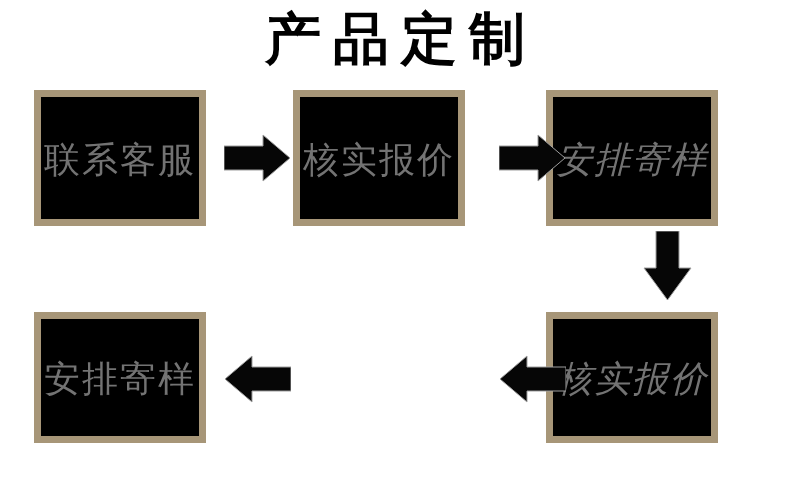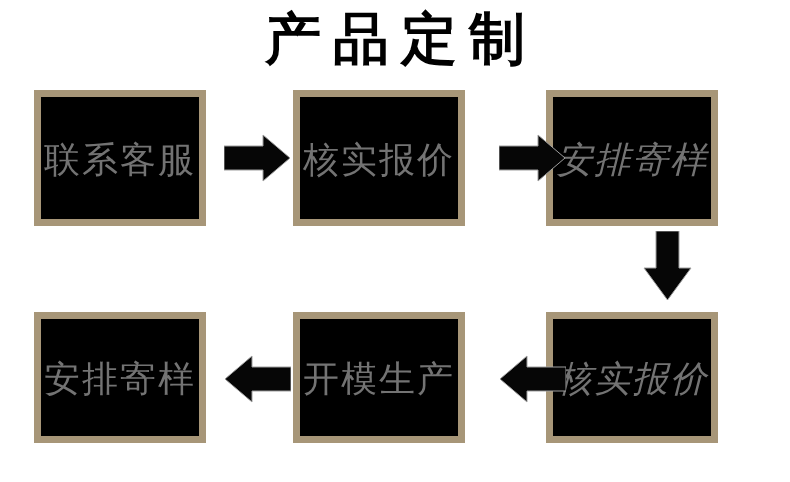--- a/index.html
+++ b/index.html
@@ -74,23 +74,20 @@
   <div class="box row-top col-2">
     <span class="box-label">核实报价</span>
   </div>
   <div class="box row-top col-3">
     <span class="box-label">安排寄样</span>
   </div>
 
   <div class="box row-bottom col-3">
     <span class="box-label">核实报价</span>
   </div>
-  <div class="box row-bottom col-2">
-    <span class="box-label">开模生产</span>
-  </div>
   <div class="box row-bottom col-1">
     <span class="box-label">安排寄样</span>
   </div>
 
   <svg class="arrow arrow-h slot-1 row-top-gap" viewBox="0 0 67 48">
     <polygon points="0,12 39,12 39,1 66,24 39,47 39,36 0,36" stroke="#9e9e9e" stroke-width="1" fill="#060606"></polygon>
   </svg>
   <svg class="arrow arrow-h slot-2 row-top-gap" viewBox="0 0 67 48">
     <polygon points="0,12 39,12 39,1 66,24 39,47 39,36 0,36" stroke="#9e9e9e" stroke-width="1" fill="#060606"></polygon>
   </svg>

